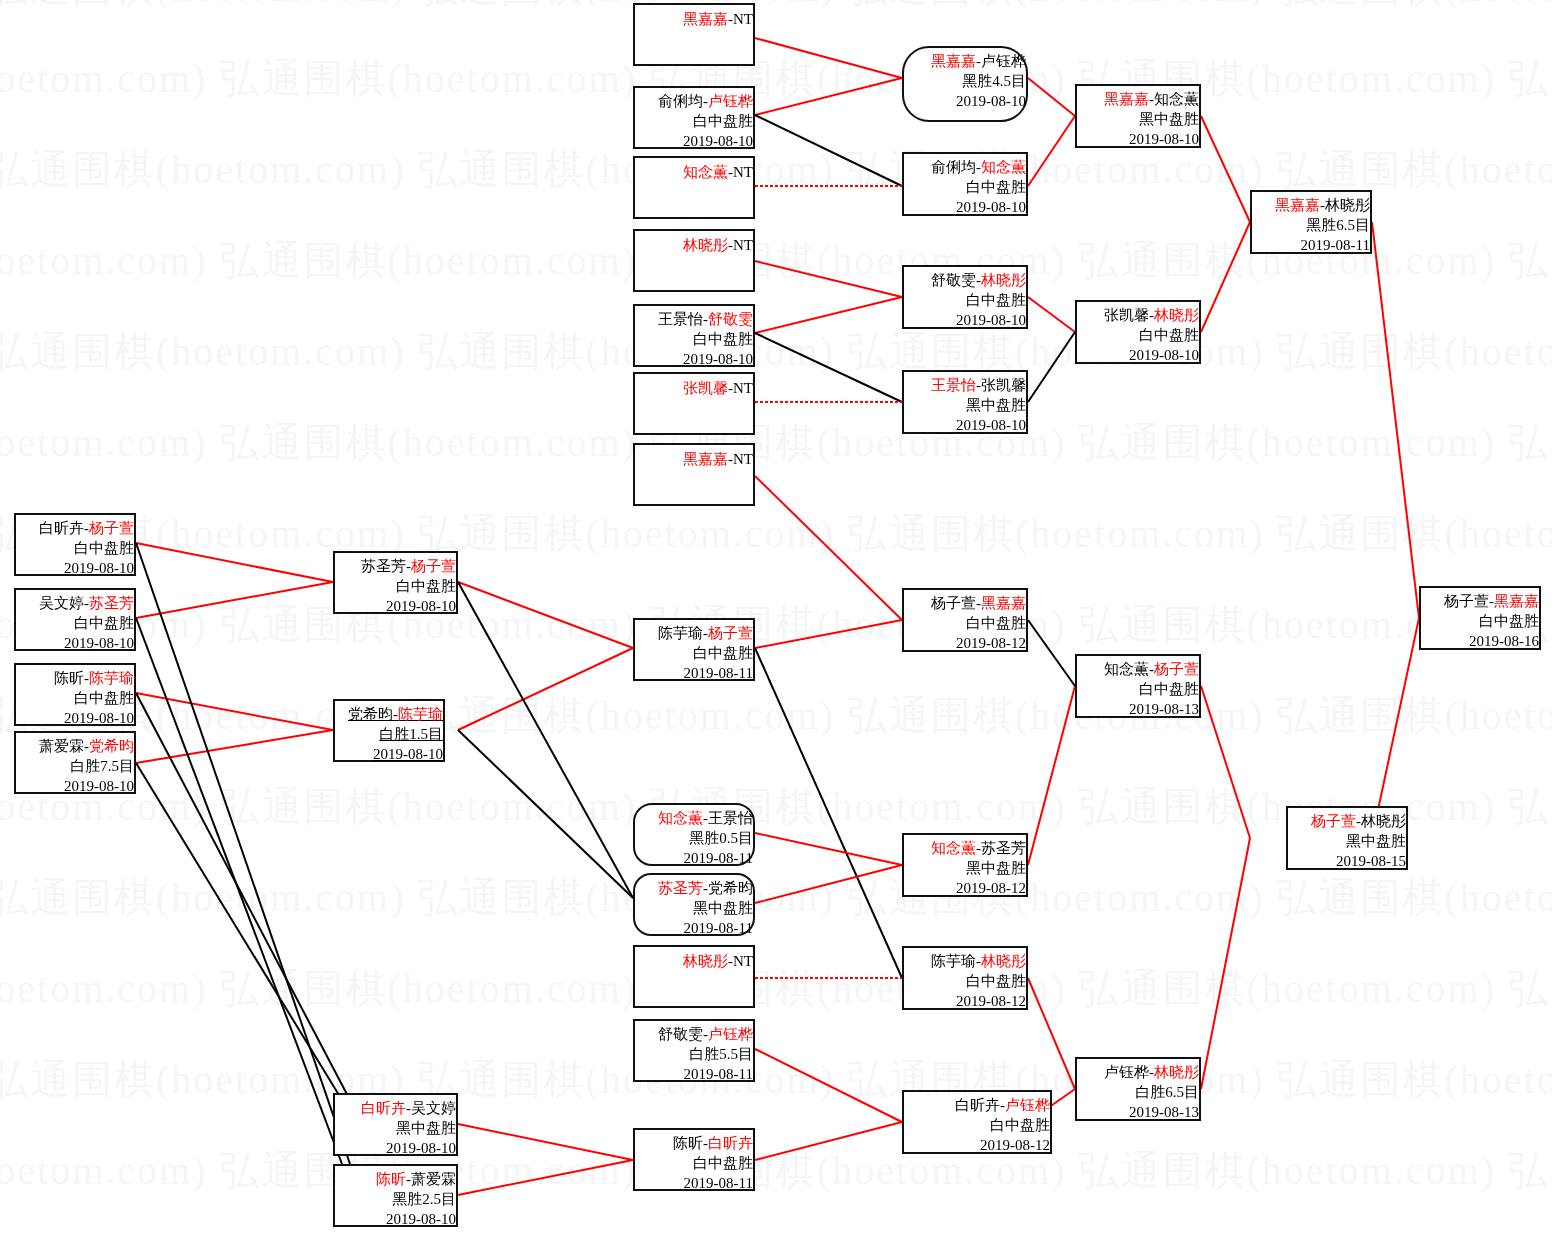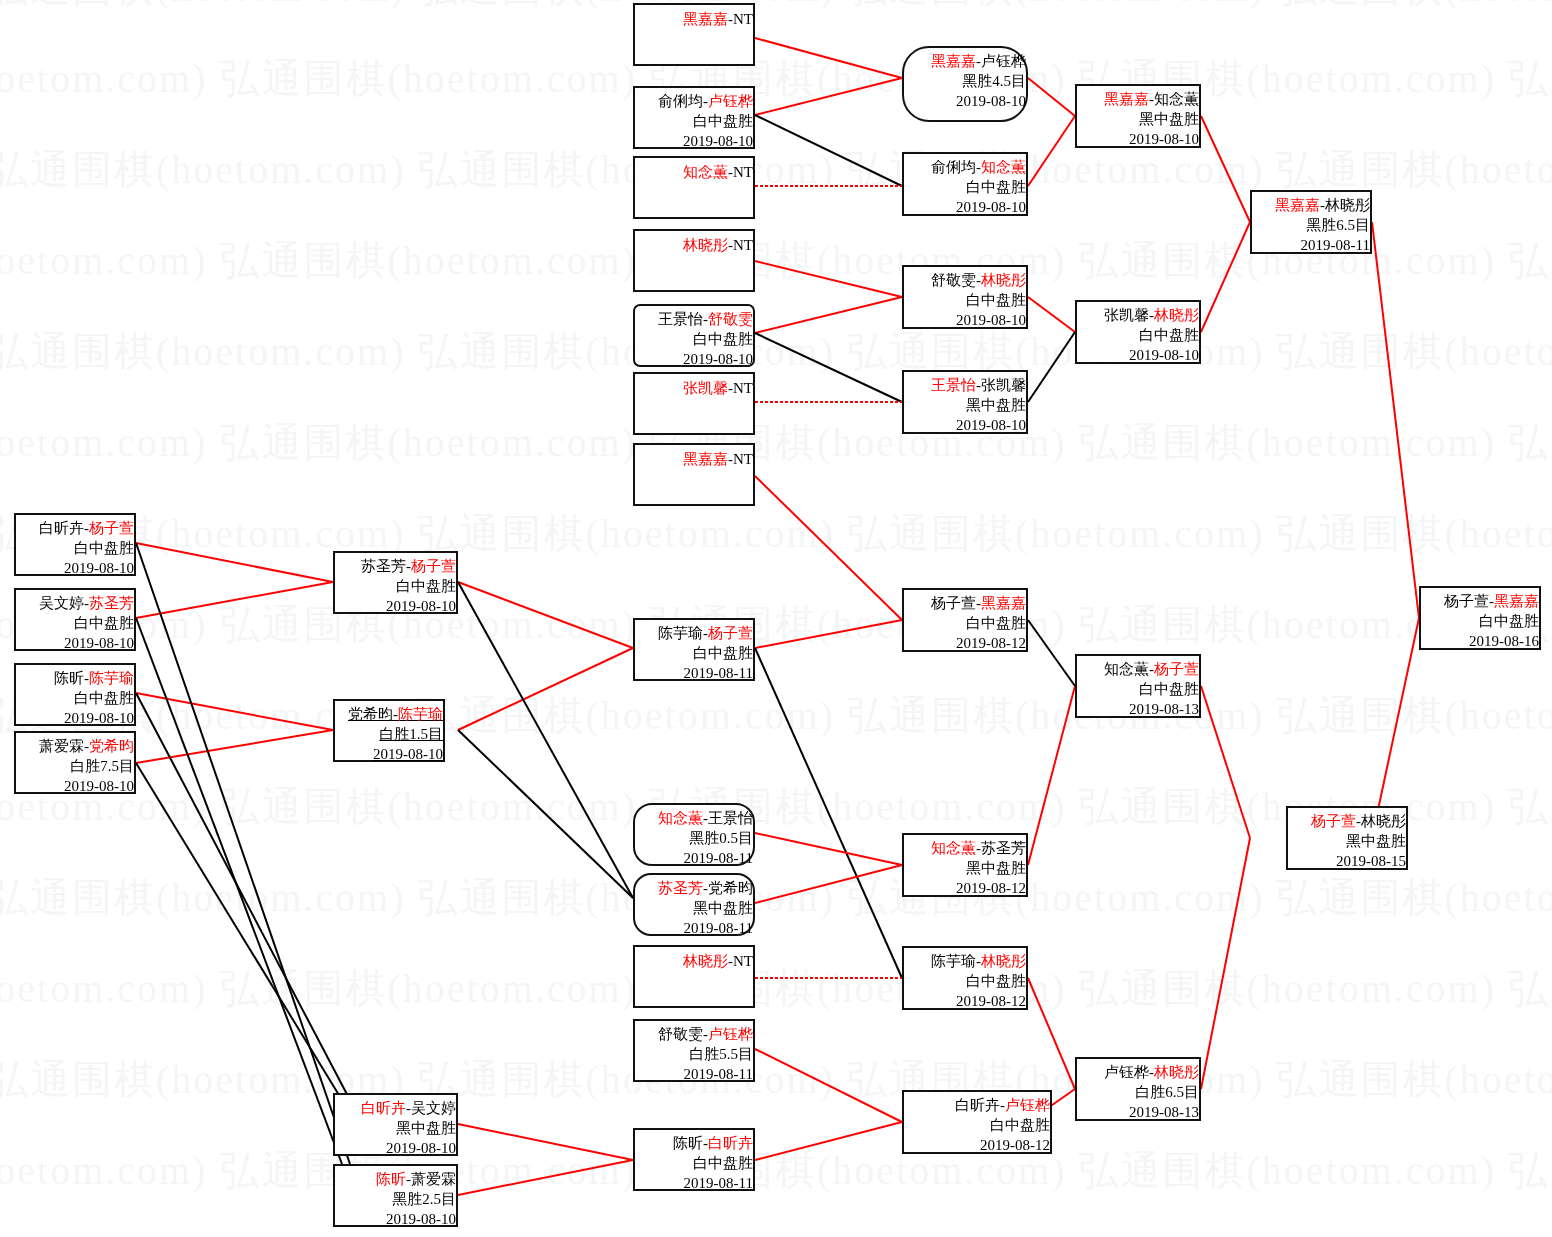--- a/index.html
+++ b/index.html
@@ -128,21 +128,21 @@
         <span class="ln"><span class="blk">俞俐均</span><span class="blk">-</span><span class="red">卢钰桦</span></span>
         <span class="ln">白中盘胜</span>
         <span class="ln date">2019-08-10</span>
       </div>
       <div class="node bye" id="n3" style="left: 633px; top: 156px; width: 122px; height: 63px;">
         <span class="ln"><span class="red">知念薫</span><span class="blk">-</span><span class="blk">NT</span></span>
       </div>
       <div class="node bye" id="n4" style="left: 633px; top: 229px; width: 122px; height: 63px;">
         <span class="ln"><span class="red">林晓彤</span><span class="blk">-</span><span class="blk">NT</span></span>
       </div>
-      <div class="node" id="n5" style="left: 633px; top: 304px; width: 122px; height: 63px; border-radius: 7px;">
+      <div class="node" id="n5" style="left: 633px; top: 304px; width: 122px; height: 63px;">
         <span class="ln"><span class="blk">王景怡</span><span class="blk">-</span><span class="red">舒敬雯</span></span>
         <span class="ln">白中盘胜</span>
         <span class="ln date">2019-08-10</span>
       </div>
       <div class="node bye" id="n6" style="left: 633px; top: 372px; width: 122px; height: 63px;">
         <span class="ln"><span class="red">张凯馨</span><span class="blk">-</span><span class="blk">NT</span></span>
       </div>
       <div class="node bye" id="n7" style="left: 633px; top: 443px; width: 122px; height: 63px;">
         <span class="ln"><span class="red">黑嘉嘉</span><span class="blk">-</span><span class="blk">NT</span></span>
       </div>

